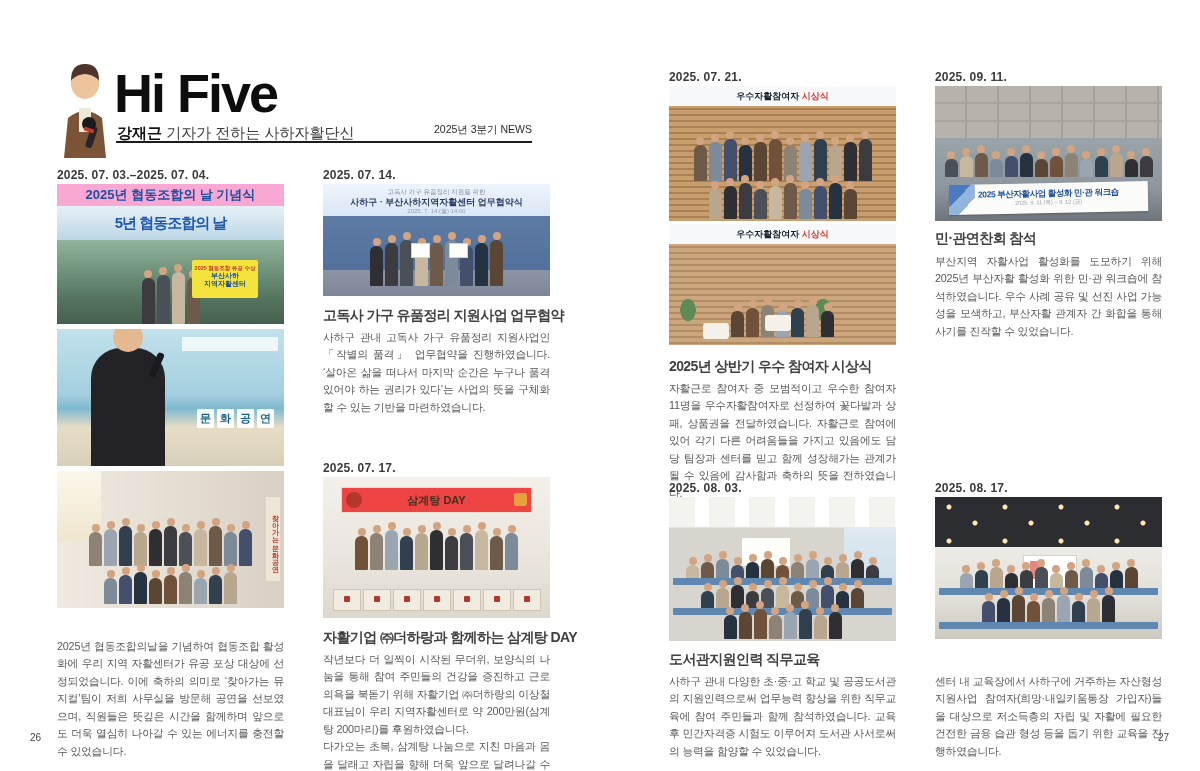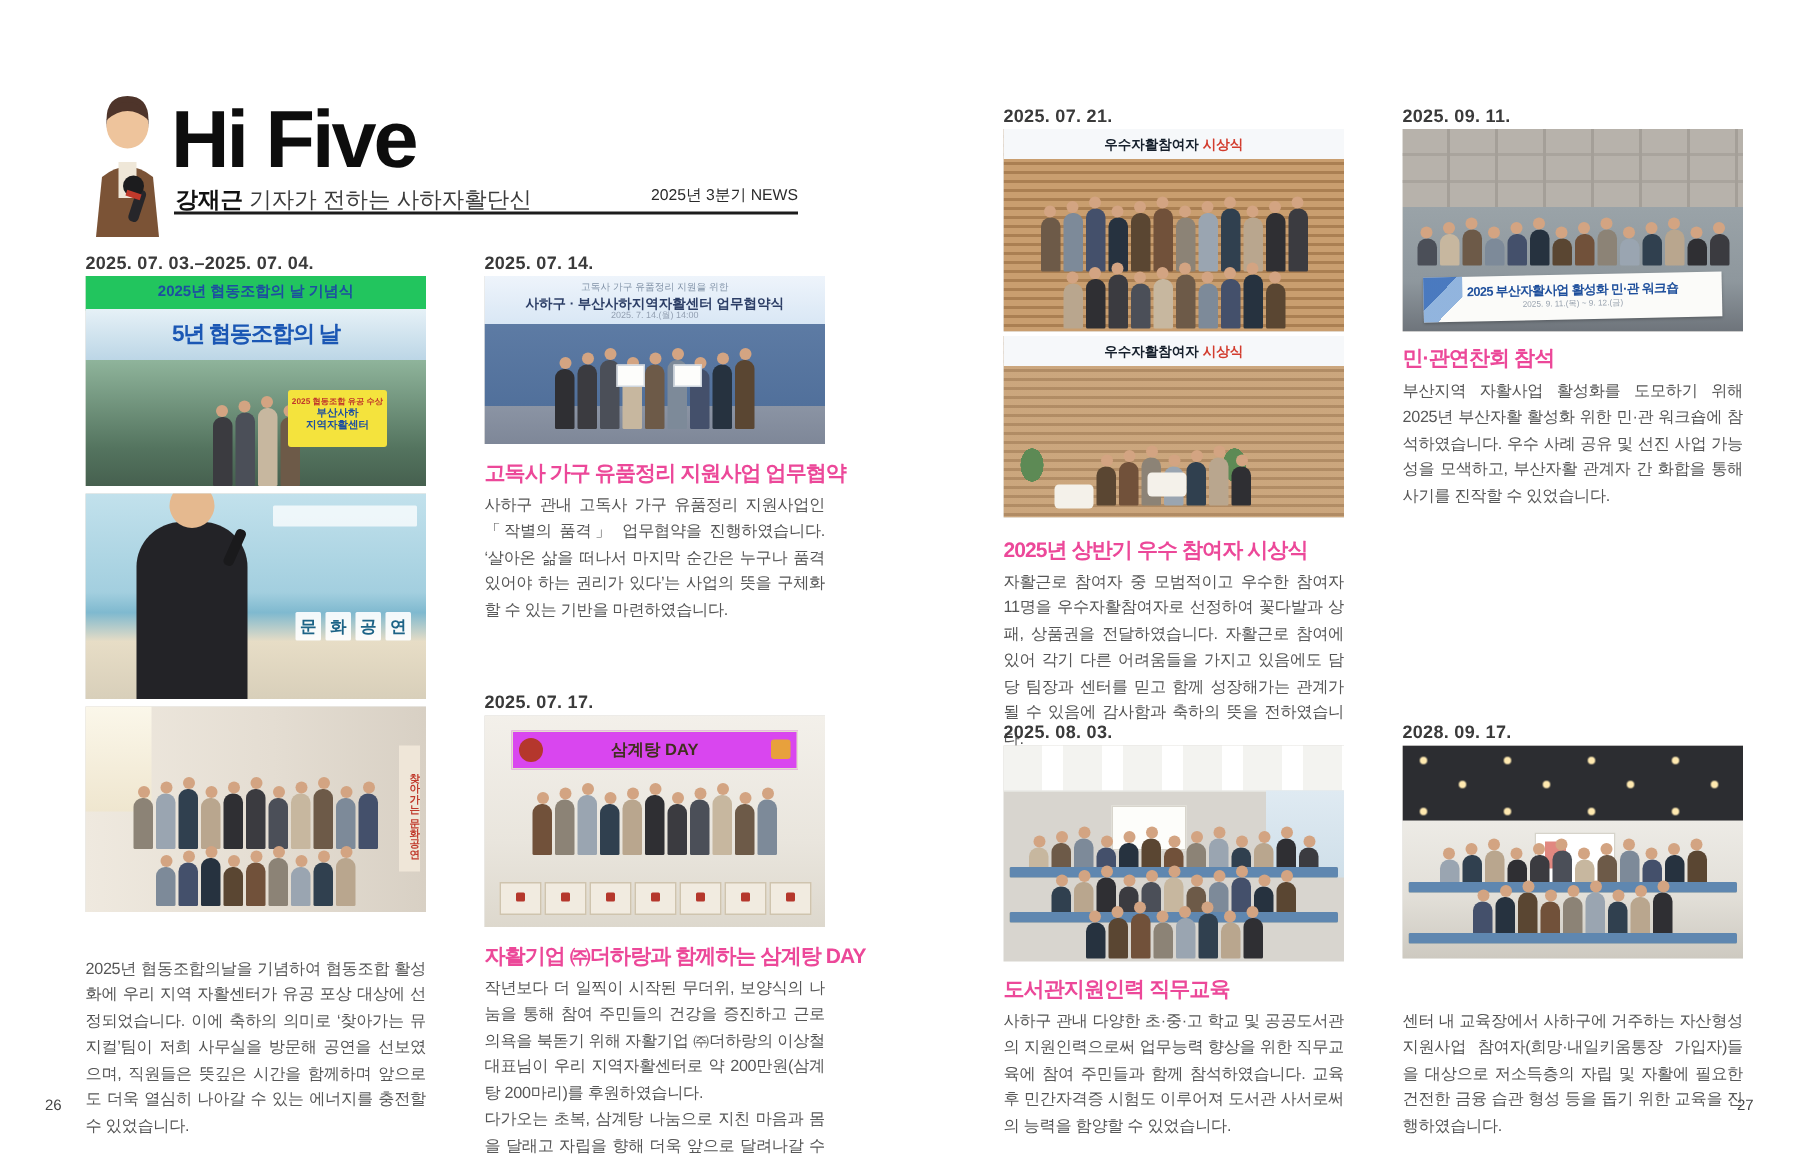--- a/index.html
+++ b/index.html
@@ -9,34 +9,34 @@
 
   
   .hf-title{font-size:54px;font-weight:900;letter-spacing:-2px;color:#0d0d0d;line-height:1;}
   .hf-sub{font-size:15px;color:#3c3c3c;}
   .hf-sub b{color:#111;}
   .hf-issue{font-size:10.5px;color:#2a2a2a;}
   .hf-rule{height:2px;background:#1c1c1c;}
 
   
   .date{font-size:12px;font-weight:700;color:#3a3a3a;letter-spacing:.2px;}
-  .headline{font-size:14px;font-weight:800;color:#ec4899;letter-spacing:-.6px;white-space:nowrap;}
+  .headline{font-size:14px;font-weight:800;color:#404040;letter-spacing:-.6px;white-space:nowrap;}
   .bodytext{font-size:10.8px;line-height:1.62;color:#565656;letter-spacing:-.2px;white-space:pre-line;text-align:justify;}
   .pagenum{font-size:10px;color:#444;}
 
   
   .photo{position:absolute;left:0;width:227px;overflow:hidden;background:#d8d5cf;}
   .photo .strip{position:absolute;left:0;right:0;text-align:center;}
   .crowdline{position:absolute;left:0;right:0;text-align:center;white-space:nowrap;}
   .person{display:inline-block;width:13px;border-radius:6px 6px 1px 1px;margin:0 1px;position:relative;vertical-align:bottom;}
   .person::before{content:'';position:absolute;top:-8px;left:2.5px;width:8px;height:8px;border-radius:50%;background:#d3a482;}
   .deskrow{position:absolute;left:4px;right:4px;height:7px;background:#d9c9a6;border-radius:1px;box-shadow:0 8px 0 0 #5f87b0 inset;}
 
   
-  .pA-top{top:0;height:22px;background:#22c55e;font-size:10px;font-weight:800;color:#1d4fa0;line-height:22px;border-bottom:1px solid #e3e6ea;}
+  .pA-top{top:0;height:22px;background:#f9a8d4;font-size:13px;font-weight:800;color:#1d4fa0;line-height:22px;border-bottom:1px solid #e3e6ea;}
   .pA-mid{top:22px;height:34px;background:linear-gradient(180deg,#e6f1f7,#bcd6e6);font-size:15px;font-weight:900;color:#1b57b4;line-height:34px;letter-spacing:-1px;}
   .pA-stage{top:56px;bottom:0;background:linear-gradient(180deg,#8fb49b,#54745f 70%,#46604f);}
   .pA-sign{position:absolute;right:26px;bottom:26px;width:66px;height:38px;background:#f4e33d;border-radius:2px;
            font-size:7px;font-weight:800;text-align:center;line-height:1.2;padding-top:5px;box-sizing:border-box;}
   .pA-sign .r{color:#c0392b;font-size:5.5px;display:block;}
   .pA-sign .b{color:#1d4fa0;display:block;}
 
   
   .pB-bg{position:absolute;inset:0;background:linear-gradient(180deg,#c2e1ec 0%,#a3cfdf 48%,#7fb9cf 58%,#e7ddc6 72%,#d8cfba 100%);}
   .pB-singer{position:absolute;left:34px;bottom:0;width:74px;height:118px;background:#232327;border-radius:30px 30px 0 0;}
@@ -56,21 +56,21 @@
   
   .pD-banner{top:0;height:32px;background:linear-gradient(180deg,#eef4fb,#d9e7f5);}
   .pD-b1{font-size:6.5px;color:#8293a8;line-height:10px;display:block;margin-top:3px;}
   .pD-b2{font-size:9px;font-weight:800;color:#2c3e66;line-height:10px;display:block;}
   .pD-b3{font-size:6px;color:#93a0b2;line-height:9px;display:block;}
   .pD-wall{top:32px;bottom:0;background:linear-gradient(180deg,#5d7ba4 0%,#51709b 68%,#8b94a4 68%,#7e8798 100%);}
   .pD-cert{position:absolute;width:17px;height:13px;background:#fdfdfb;border:1px solid #cfd6de;bottom:38px;}
 
   
   .pE-bg{position:absolute;inset:0;background:linear-gradient(180deg,#f3f0ea 0%,#e9e5dd 60%,#ddd8cd 100%);}
-  .pE-banner{top:10px;height:24px;left:18px;right:18px;position:absolute;background:#d946ef;border:1px solid #e4dccd;
+  .pE-banner{top:10px;height:24px;left:18px;right:18px;position:absolute;background:#ef4444;border:1px solid #e4dccd;
              font-size:11px;font-weight:900;color:#40301f;line-height:24px;text-align:center;}
   .pE-banner::before{content:'';position:absolute;left:4px;top:4px;width:16px;height:16px;border-radius:50%;background:#b5372c;}
   .pE-banner::after{content:'';position:absolute;right:4px;top:5px;width:13px;height:13px;background:#e8a13c;border-radius:2px;}
   .pE-boxes{position:absolute;left:4px;right:4px;bottom:2px;text-align:center;white-space:nowrap;}
   .pE-boxes i{display:inline-block;width:26px;height:20px;margin:1px;background:#f1ebe0;border:1px solid #cfc4ae;position:relative;}
   .pE-boxes i::after{content:'';position:absolute;left:10px;top:6px;width:6px;height:6px;background:#b5372c;border-radius:1px;}
 
   
   .blinds{position:absolute;inset:0;background:repeating-linear-gradient(180deg,#c99e6f 0 4px,#aa7f52 4px 6px);}
   .award-strip{top:0;height:20px;background:#f6f8fa;font-size:9px;font-weight:800;line-height:20px;z-index:3;}
@@ -250,21 +250,21 @@
     <div class="crowdline crowd" style="bottom:44px;"><span class="person" style="height: 18px; background: rgb(75, 79, 88);"></span><span class="person" style="height: 21px; background: rgb(199, 183, 159);"></span><span class="person" style="height: 24px; background: rgb(109, 90, 72);"></span><span class="person" style="height: 18px; background: rgb(125, 138, 153);"></span><span class="person" style="height: 21px; background: rgb(68, 80, 107);"></span><span class="person" style="height: 24px; background: rgb(38, 50, 63);"></span><span class="person" style="height: 18px; background: rgb(90, 70, 50);"></span><span class="person" style="height: 21px; background: rgb(113, 81, 58);"></span><span class="person" style="height: 24px; background: rgb(140, 131, 118);"></span><span class="person" style="height: 18px; background: rgb(154, 165, 177);"></span><span class="person" style="height: 21px; background: rgb(48, 64, 79);"></span><span class="person" style="height: 24px; background: rgb(185, 166, 142);"></span><span class="person" style="height: 18px; background: rgb(47, 47, 51);"></span><span class="person" style="height: 21px; background: rgb(59, 59, 64);"></span></div>
     <div class="pI-banner">
       <span class="pI-bt">2025 부산자활사업 활성화 민·관 워크숍</span>
       <span class="pI-bs">2025. 9. 11.(목) ~ 9. 12.(금)</span>
     </div>
   </div>
 
   <div class="abs headline" style="top:230px;">민·관연찬회 참석</div>
   <div class="abs bodytext" style="top:253px;width:227px;">부산지역 자활사업 활성화를 도모하기 위해 2025년 부산자활 활성화 위한 민·관 워크숍에 참석하였습니다. 우수 사례 공유 및 선진 사업 가능성을 모색하고, 부산자활 관계자 간 화합을 통해 사기를 진작할 수 있었습니다.</div>
 
-  <div class="abs date" style="top:481px;">2028. 09. 17.</div>
+  <div class="abs date" style="top:481px;">2025. 08. 17.</div>
 
   <div class="photo" style="top:497px;height:142px;">
     <div class="pJ-room"></div>
     <div class="pJ-ceil"></div>
     <div class="pJ-screen"></div>
     <div class="crowdline crowd" style="bottom:50px;"><span class="person" style="height: 16px; background: rgb(154, 165, 177);"></span><span class="person" style="height: 19px; background: rgb(48, 64, 79);"></span><span class="person" style="height: 22px; background: rgb(185, 166, 142);"></span><span class="person" style="height: 16px; background: rgb(47, 47, 51);"></span><span class="person" style="height: 19px; background: rgb(59, 59, 64);"></span><span class="person" style="height: 22px; background: rgb(75, 79, 88);"></span><span class="person" style="height: 16px; background: rgb(199, 183, 159);"></span><span class="person" style="height: 19px; background: rgb(109, 90, 72);"></span><span class="person" style="height: 22px; background: rgb(125, 138, 153);"></span><span class="person" style="height: 16px; background: rgb(68, 80, 107);"></span><span class="person" style="height: 19px; background: rgb(38, 50, 63);"></span><span class="person" style="height: 22px; background: rgb(90, 70, 50);"></span></div>
     <div class="deskrow" style="bottom:44px;"></div>
     <div class="crowdline crowd" style="bottom:16px;"><span class="person" style="height: 22px; background: rgb(68, 80, 107);"></span><span class="person" style="height: 25px; background: rgb(38, 50, 63);"></span><span class="person" style="height: 28px; background: rgb(90, 70, 50);"></span><span class="person" style="height: 22px; background: rgb(113, 81, 58);"></span><span class="person" style="height: 25px; background: rgb(140, 131, 118);"></span><span class="person" style="height: 28px; background: rgb(154, 165, 177);"></span><span class="person" style="height: 22px; background: rgb(48, 64, 79);"></span><span class="person" style="height: 25px; background: rgb(185, 166, 142);"></span><span class="person" style="height: 28px; background: rgb(47, 47, 51);"></span></div>
     <div class="deskrow" style="bottom:10px;"></div>
   </div>

